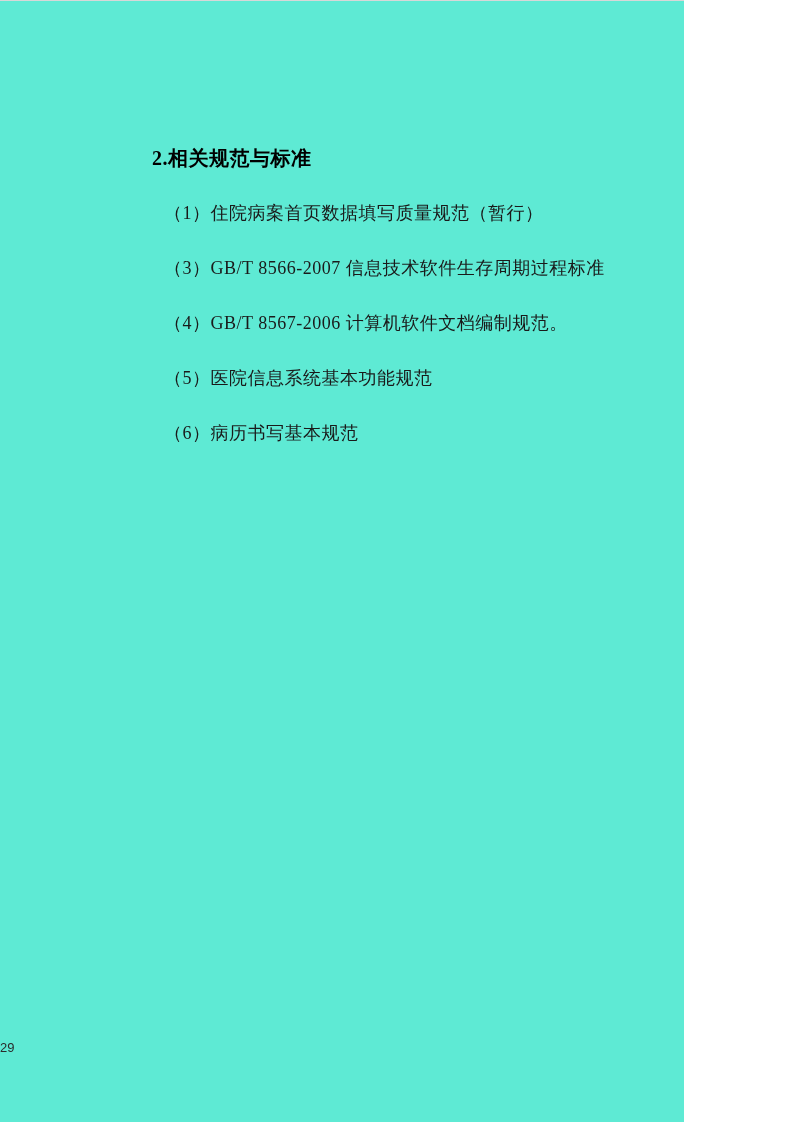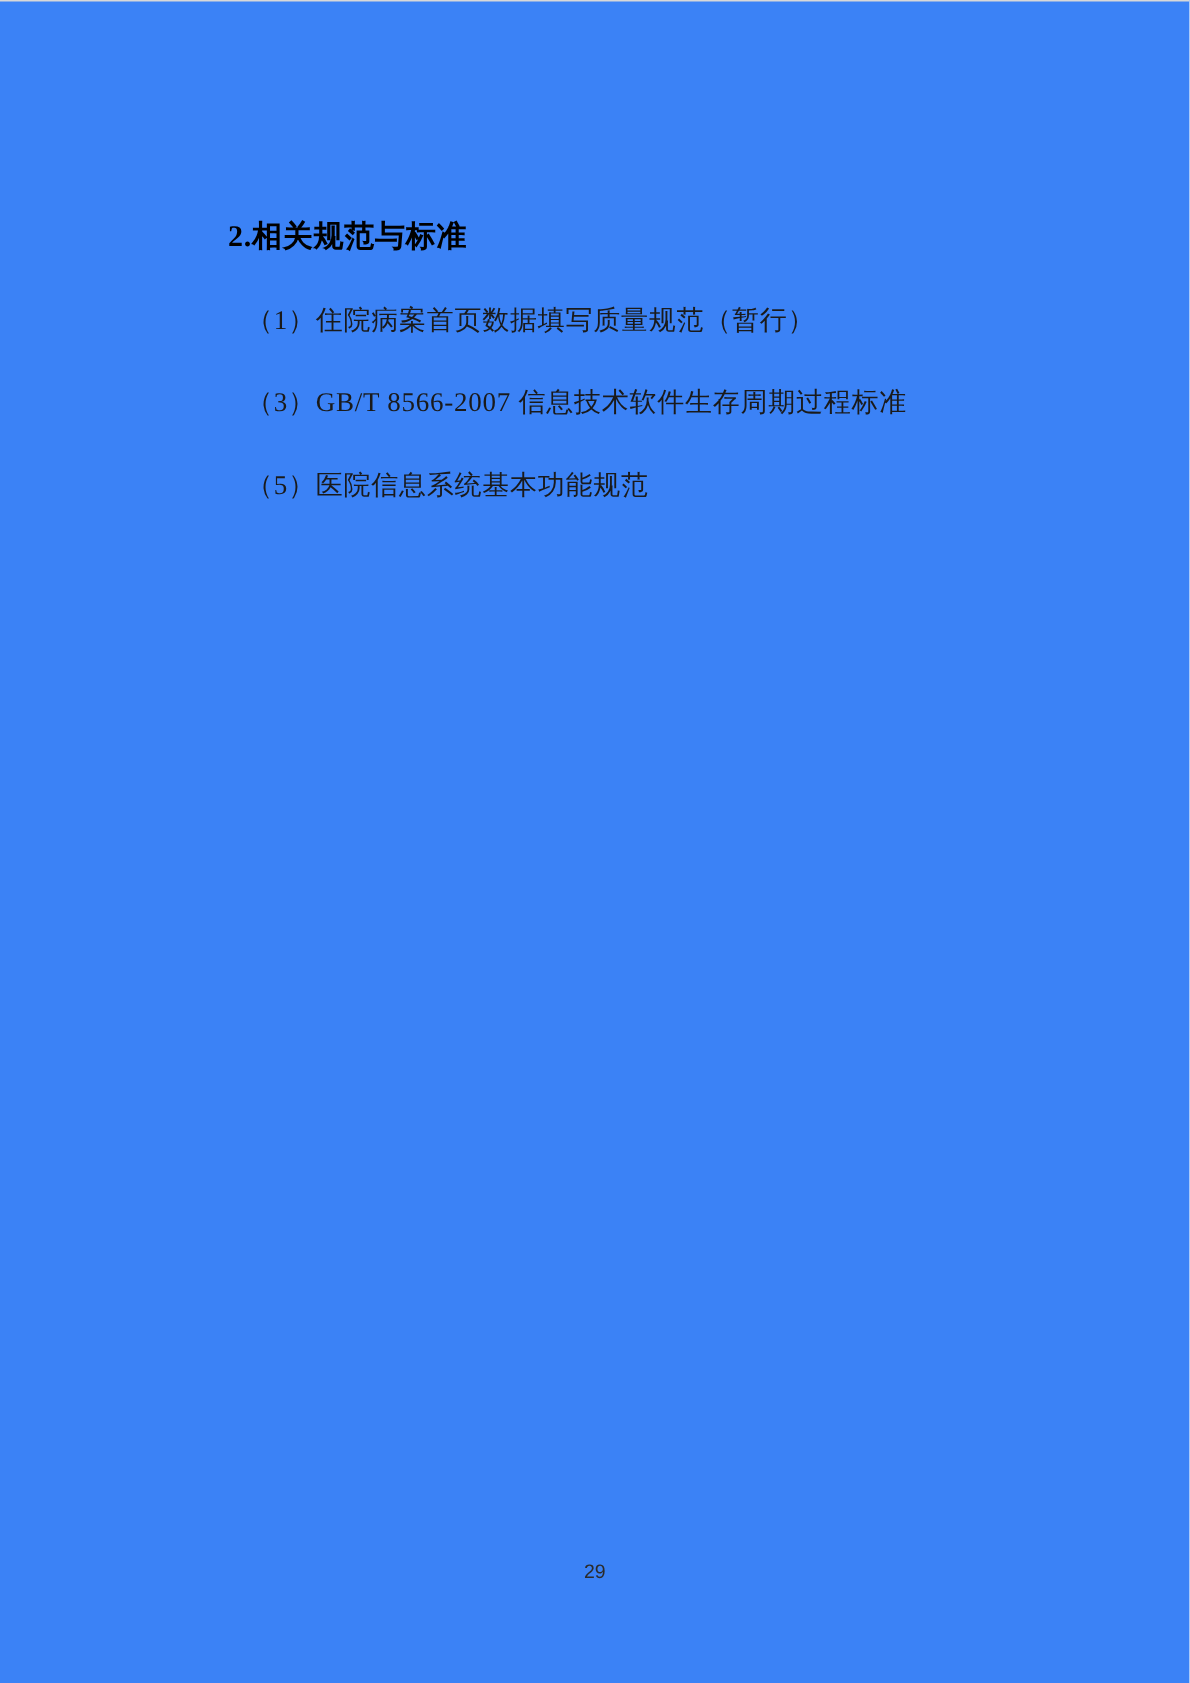--- a/index.html
+++ b/index.html
@@ -2,23 +2,23 @@
 <html><head>
 <meta charset="utf-8">
 <style>
   html, body {
     margin: 0;
     padding: 0;
     background: #ffffff;
   }
   .page {
     position: relative;
-    width: 793px;
+    width: 684px;
     height: 1122px;
-    background: #3b82f6;
+    background: #5eead4;
     border-top: 1px solid #d8d8d8;
     box-sizing: border-box;
     overflow: hidden;
     font-family: "Liberation Serif", "DejaVu Serif", serif;
   }
   .content {
     position: absolute;
     left: 152px;
     top: 136px;
     width: 540px;
@@ -41,30 +41,32 @@
     line-height: 43px;
     color: #1a1a1a;
     letter-spacing: 0.5px;
     white-space: nowrap;
   }
   .page-number {
     position: absolute;
     top: 1039px;
     left: 0;
     width: 100%;
-    text-align: center;
+    text-align: left;
     font-family: "Liberation Sans", "DejaVu Sans", sans-serif;
     font-size: 13px;
     color: #2b2b2b;
   }
 </style>
 </head>
 <body>
 
 <div class="page">
   <div class="content">
     <h2 class="heading">2.相关规范与标准</h2>
     <p class="item">（1）住院病案首页数据填写质量规范（暂行）</p>
     <p class="item">（3）GB/T 8566-2007 信息技术软件生存周期过程标准</p>
+    <p class="item">（4）GB/T 8567-2006 计算机软件文档编制规范。</p>
     <p class="item">（5）医院信息系统基本功能规范</p>
+    <p class="item">（6）病历书写基本规范</p>
   </div>
   <div class="page-number">29</div>
 </div>
 
 </body></html>

